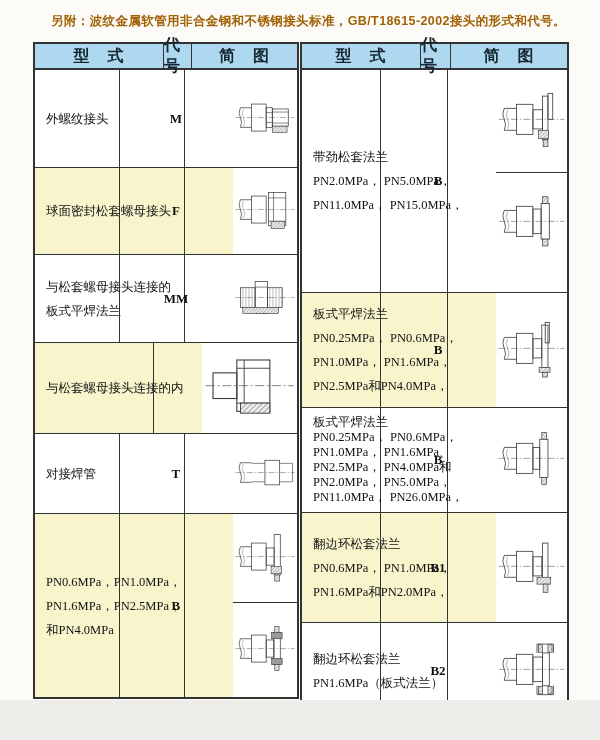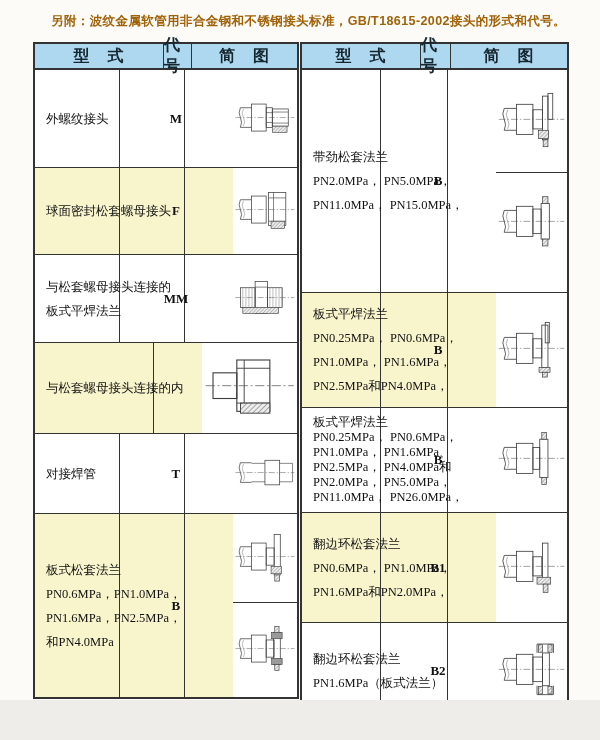--- a/index.html
+++ b/index.html
@@ -183,21 +183,20 @@
                 <line x1="76" y1="25" x2="97" y2="25" stroke="#3c3c3c" stroke-width="1"></line>
                 <line x1="76" y1="55" x2="97" y2="55" stroke="#3c3c3c" stroke-width="1"></line>
                 <line x1="97" y1="25" x2="97" y2="55" stroke="#3c3c3c" stroke-width="1"></line>
                 <line x1="4" y1="40" x2="100" y2="40" stroke="#555" stroke-width="0.8" stroke-dasharray="10 3 2 3"></line>
               </svg>
             </div>
           </div>
         </div>
         <div class="row" style="height: 183px; background: rgb(248, 245, 205);">
           <div class="cell typec" style="width: 129px;">
-            <div style="line-height: 24px;">板式松套法兰</div>
             <div style="line-height: 24px;">PN0.6MPa，PN1.0MPa，</div>
             <div style="line-height: 24px;">PN1.6MPa，PN2.5MPa，</div>
             <div style="line-height: 24px;">和PN4.0MPa</div>
           </div>
           <div class="cell codec" style="width: 28px;">B</div>
           <div class="cell diagc" style="width: 105px;">
             <div class="dsub" style="flex: 0 0 auto; height: 88px;">
               <svg viewBox="0 0 104 84" xmlns="http://www.w3.org/2000/svg">
                 <defs>
                   <pattern id="hp5" patternUnits="userSpaceOnUse" width="4" height="4" patternTransform="rotate(45)">

